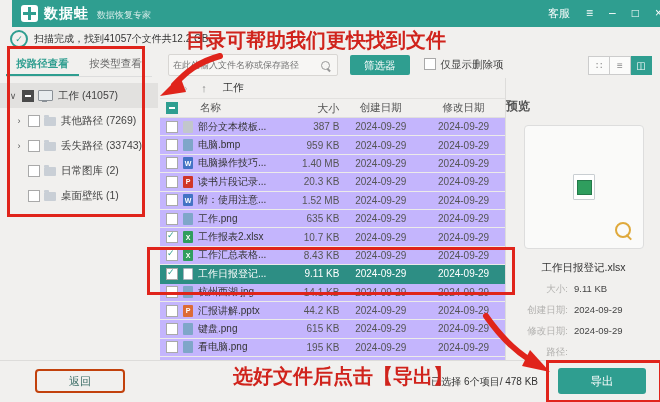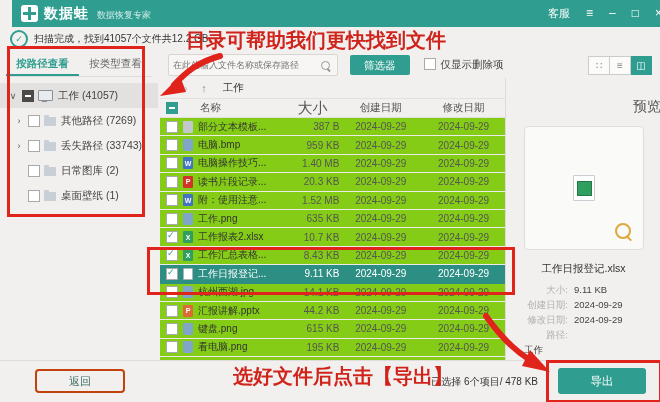--- a/index.html
+++ b/index.html
@@ -61,26 +61,26 @@
   .vbtn{width:20px;height:17px;border:1px solid #ccc;background:#fbfbfa;display:flex;align-items:center;justify-content:center;
     font-size:10px;color:#888;cursor:default;}
   .vbtn+.vbtn{border-left:none;}
   .vbtn.active{background:#2f9e90;color:#fff;border-color:#2f9e90;}
   
   .breadcrumb{position:absolute;left:160px;top:78px;width:345px;height:20px;display:flex;align-items:center;background:#f1f0ee;}
   .bc-ic{color:#b5b5b5;font-size:11px;margin-left:10px;}
   .bc-up{color:#888;font-size:11px;margin-left:14px;}
   .bc-path{font-size:10.5px;color:#333;margin-left:16px;}
   
-  .tablewrap{position:absolute;left:160px;top:98px;width:345px;height:262px;background:#84cc16;border-top:1px solid #e2e1df;}
+  .tablewrap{position:absolute;left:160px;top:98px;width:345px;height:262px;background:#c4b5fd;border-top:1px solid #e2e1df;}
   .thead{display:flex;align-items:center;height:18px;background:#f1f0ee;border-bottom:1px solid #e0dfdd;}
   .thead .hcb{width:10px;height:10px;background:#2f9e90;border:1px solid #2f9e90;margin-left:6px;position:relative;flex:none;}
   .thead .hcb::after{content:"";position:absolute;left:2px;top:4px;width:6px;height:2px;background:#fff;}
   .hname{font-size:10.5px;color:#555;margin-left:22px;width:88px;}
-  .hsize{font-size:15px;color:#555;width:55px;text-align:center;}
+  .hsize{font-size:11px;color:#555;width:55px;text-align:right;}
   .hdate{font-size:10.5px;color:#555;width:85px;text-align:center;}
   .rows{}
   .trow{display:flex;align-items:center;height:17.4px;border-bottom:1px solid #ecebe9;}
   .trow .cb{margin-left:6px;}
   .cb.checked::after{content:"✓";position:absolute;left:0px;top:-2px;font-size:9px;color:#2f9e90;font-weight:bold;}
   .ficon{width:10px;height:12px;border-radius:1px;margin-left:5px;flex:none;
     display:flex;align-items:center;justify-content:center;font-size:7px;font-weight:bold;color:#fff;}
   .ficon.txt{background:#c2c7cc;}
   .ficon.image{background:#7fa6c9;}
   .ficon.word{background:#4373c4;}
@@ -89,29 +89,29 @@
   .ficon.excel{background:#2f9e5e;}
   .ficon.doc{background:#fff;border:1px solid #a9b4bd;width:8px;height:10px;}
   .fname{font-size:10px;color:#333;margin-left:5px;width:90px;white-space:nowrap;overflow:hidden;}
   .fsize{font-size:10px;color:#555;width:55px;text-align:right;}
   .fdate{font-size:10px;color:#555;width:85px;text-align:center;}
   .trow.selected{background:#2d8e84;border-bottom-color:#2d8e84;}
   .trow.selected .fname,.trow.selected .fsize,.trow.selected .fdate{color:#fff;}
   .trow.selected .ficon.doc{background:#fff;}
   
   .preview{position:absolute;left:505px;top:78px;width:155px;height:282px;border-left:1px solid #dddcda;background:#f1f0ee;}
-  .pv-title{text-align:right;font-size:14px;color:#555;margin-top:20px;}
+  .pv-title{text-align:left;font-size:12px;color:#555;margin-top:20px;font-weight:bold;}
   .pv-box{margin:10px auto 0 auto;width:118px;height:122px;background:#fafaf9;border:1px solid #ddd;border-radius:4px;position:relative;}
   .pv-file{position:absolute;left:48px;top:48px;width:20px;height:24px;background:#fff;border:1px solid #c9ced2;border-radius:1px;}
   .pv-file::after{content:"";position:absolute;left:3px;top:5px;width:13px;height:13px;background:#2f9e5e;border:1px solid #24794a;}
   .pv-mag{position:absolute;right:12px;bottom:10px;width:12px;height:12px;border:2px solid #dfa93c;border-radius:50%;}
   .pv-mag::after{content:"";position:absolute;left:10px;top:10px;width:7px;height:2px;background:#dfa93c;transform:rotate(45deg);transform-origin:0 0;}
   .pv-name{text-align:center;font-size:10.5px;color:#333;margin-top:12px;}
   .pv-fields{margin-top:8px;}
-  .pv-row{display:flex;margin-top:2px;}
+  .pv-row{display:flex;margin-top:8px;}
   .pv-lbl{width:62px;text-align:right;font-size:9.5px;color:#b2b1af;flex:none;}
   .pv-val{font-size:9.5px;color:#444;margin-left:6px;}
   .pv-path{font-size:9.5px;color:#444;margin:2px 0 0 18px;}
   
   .footer{position:absolute;left:0;top:360px;width:660px;height:42px;background:#f1f0ee;border-top:1px solid #dddcda;}
   .back-btn{position:absolute;left:35px;top:8px;width:90px;height:24px;border:2px solid #c2410c;border-radius:4px;
     background:transparent;color:#3f6f68;font-size:11px;font-family:inherit;cursor:default;}
   .sel-summary{position:absolute;right:122px;top:14px;font-size:10px;color:#333;}
   .export-btn{position:absolute;right:14px;top:7px;width:88px;height:26px;background:#2f9e90;border:none;border-radius:3px;
     color:#fff;font-size:11.5px;font-family:inherit;cursor:default;}

